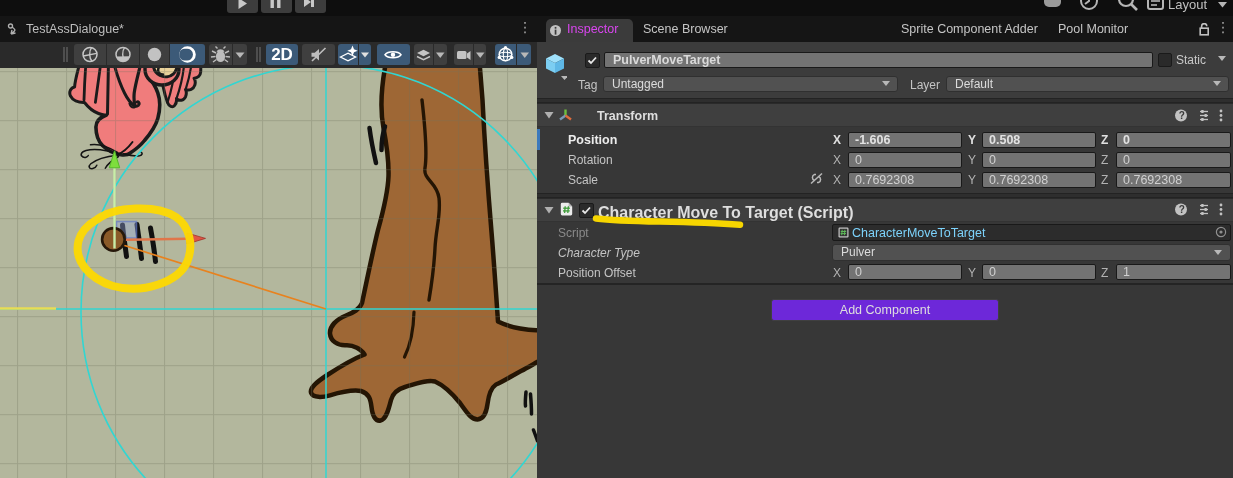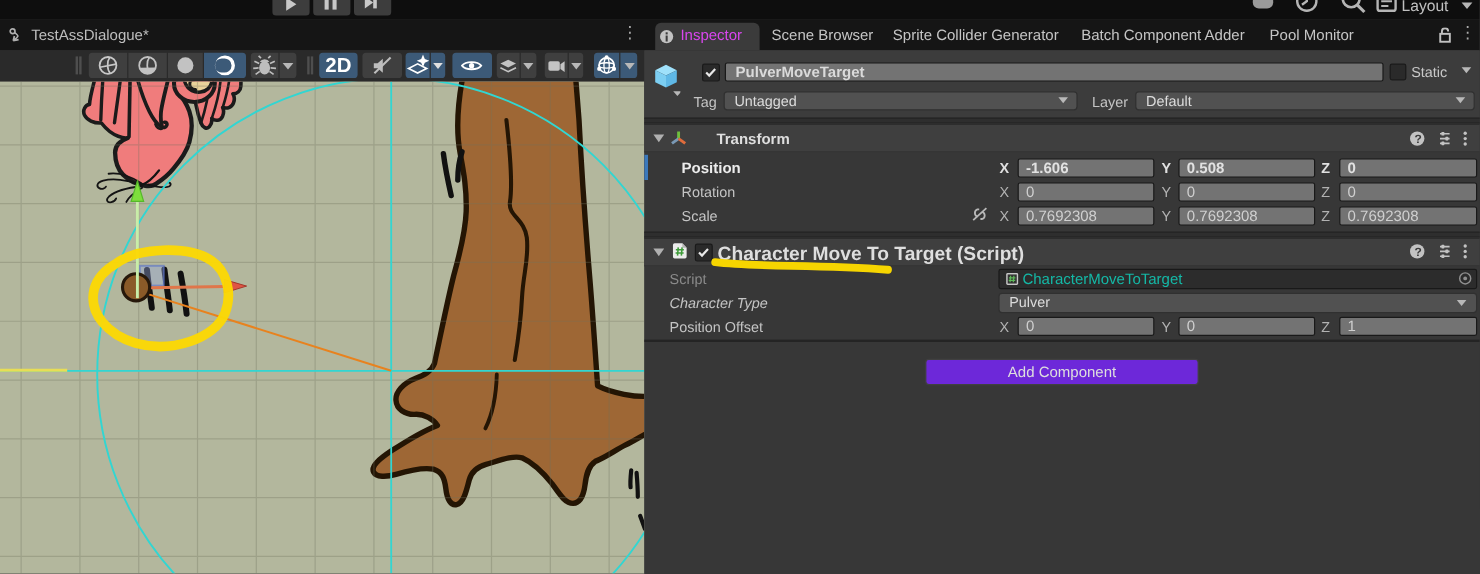--- a/index.html
+++ b/index.html
@@ -65,22 +65,21 @@
   <div class="tabtext" style="left:26px;color:#bebebe;">TestAssDialogue*</div>
   <div class="tabtext" style="left:518px;top:-2px;font-size:14px;color:#aaa;">⋮</div>
   <div id="insptab"></div>
   <svg class="abs" style="left:550px;top:9px;" width="13" height="13" viewBox="0 0 13 13">
     <circle cx="5.5" cy="5.5" r="5.5" fill="#c2c2c2"></circle>
     <rect x="4.7" y="4.6" width="1.7" height="5" fill="#3b3b3b"></rect>
     <rect x="4.7" y="1.9" width="1.7" height="1.8" fill="#3b3b3b"></rect>
   </svg>
   <div class="tabtext" style="left:567px;color:#d946ef;">Inspector</div>
   <div class="tabtext" style="left:643px;text-align:center;">Scene Browser</div>
-  <div class="tabtext" style="left:744px;">Sprite Collider Generator</div>
-  <div class="tabtext" style="left:901px;">Batch Component Adder</div>
+  <div class="tabtext" style="left:901px;">Sprite Component Adder</div>
   <div class="tabtext" style="left:1058px;">Pool Monitor</div>
   <svg class="abs" style="left:1198px;top:7px;" width="12" height="13" viewBox="0 0 12 13">
     <rect x="2.2" y="5.2" width="8" height="6.6" fill="none" stroke="#c0c0c0" stroke-width="1.6"></rect>
     <path d="M3.6 5 L3.6 3.2 A2.6 2.6 0 0 1 8.8 3.2" fill="none" stroke="#c0c0c0" stroke-width="1.6"></path>
   </svg>
   <div class="tabtext" style="left:1216px;top:-2px;font-size:14px;color:#aaa;">⋮</div>
 </div>
 
 <div class="abs" id="scenetoolbar">
   <div class="vbar" style="left:63px;"></div>
@@ -384,21 +383,21 @@
   <svg class="abs" style="left:301px;top:185px;" width="11" height="11" viewBox="0 0 11 11">
     <rect x="0.5" y="0.5" width="10" height="10" rx="1.2" fill="#c8c8c8"></rect>
     <rect x="1.7" y="1.7" width="7.6" height="7.6" fill="#333"></rect>
     <g stroke="#5fb95a" stroke-width="1">
         <line x1="4.2" y1="2.8" x2="3.7" y2="8.2"></line>
         <line x1="6.9" y1="2.8" x2="6.4" y2="8.2"></line>
         <line x1="2.8" y1="4.5" x2="8.2" y2="4.5"></line>
         <line x1="2.6" y1="6.6" x2="8" y2="6.6"></line>
       </g>
   </svg>
-  <div class="lbl" style="left:315px;top:184px;color:#14b8a6;font-size:12.5px;">CharacterMoveToTarget</div>
+  <div class="lbl" style="left:315px;top:184px;color:#7dd3fc;font-size:12.5px;">CharacterMoveToTarget</div>
   <svg class="abs" style="left:678px;top:184px;" width="12" height="12" viewBox="0 0 12 12">
       <circle cx="6" cy="6" r="4.6" fill="none" stroke="#909090" stroke-width="1.2"></circle>
       <circle cx="6" cy="6" r="1.6" fill="#909090"></circle>
     </svg>
   <div class="lbl" style="left:21px;top:204px;font-style:italic;">Character Type</div>
   <div class="drop" style="left:295px;top:202px;width:399px;height:16.5px;line-height:15px;padding-left:8px;">Pulver</div>
   <div class="darr" style="left:677px;top:208px;"></div>
   <div class="lbl" style="left:21px;top:223.5px;">Position Offset</div>
   <div class="axis" style="left:296px;top:223.5px;">X</div>
   <div class="field" style="left:311px;top:221.5px;width:114px;height:16px;line-height:14.5px;padding-left:6px;">0</div>

